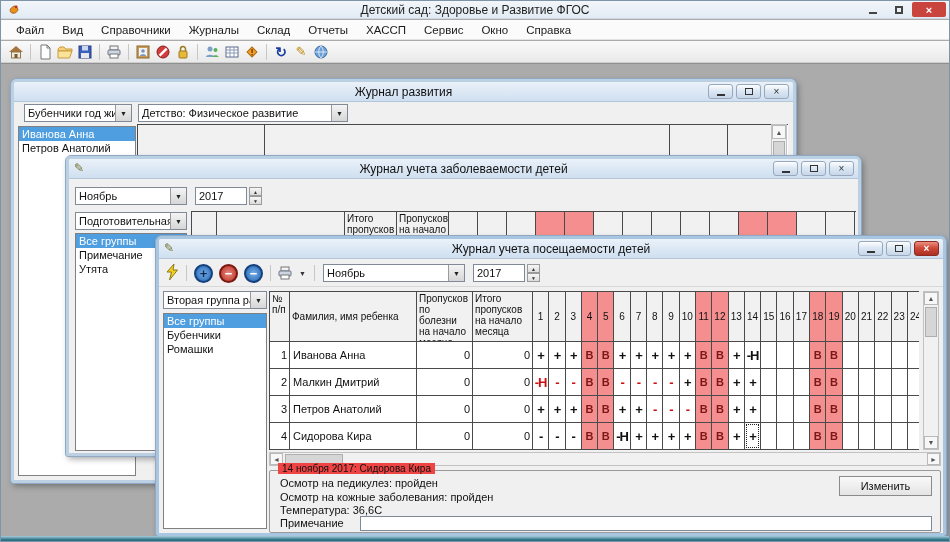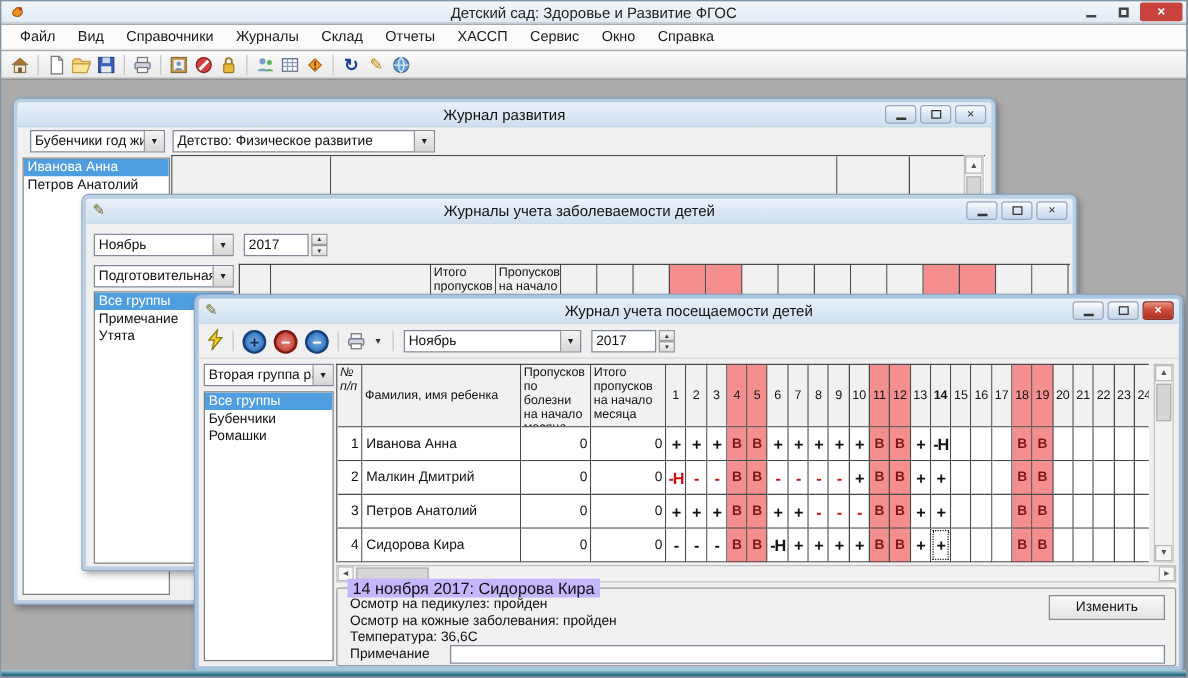--- a/index.html
+++ b/index.html
@@ -69,21 +69,21 @@
   .gcell.name{justify-content:flex-start;padding-left:3px;}
   .gcell.plus{font-weight:bold;font-size:13px;letter-spacing:-1px;}
   .gcell.vb{color:#7d1616;font-weight:bold;font-size:11px;}
   .gcell.redtxt{color:#cc1111;}
   .gcell.selcell::after{content:"";position:absolute;inset:1px;border:1px dotted #222;}
   .sb{position:absolute;background:#f1f1f1;border:1px solid #c2c2c2;}
   .sb-btn{position:absolute;background:#f7f7f7;border:1px solid #b9b9b9;display:flex;align-items:center;
     justify-content:center;font-size:7px;color:#555;}
   .sb-thumb{position:absolute;background:#d6d6d6;border:1px solid #aeaeae;}
   .gbox{position:absolute;border:1px solid #9a9a9a;border-radius:2px;background:#f0f0f0;}
-  .gbox .cap{position:absolute;top:-8px;left:8px;background:#c4b5fd;padding:0 4px;font-size:13px;}
+  .gbox .cap{position:absolute;top:-8px;left:8px;background:#ef4444;padding:0 4px;font-size:10px;}
   .gline{position:absolute;left:10px;font-size:11px;white-space:nowrap;}
   .btn{position:absolute;border:1px solid #8a8a8a;background:linear-gradient(#f9f9f9,#e4e4e4);
     display:flex;align-items:center;justify-content:center;font-size:11px;}
   .txtinput{position:absolute;border:1px solid #7f8a96;background:#fff;height:15px;font-size:11px;
     font-family:"Liberation Sans",sans-serif;padding:0 2px;}
   .pred{position:absolute;left:0;top:76px;width:110px;height:27px;background:#c8c8c8;
     color:#525252;font-weight:bold;font-size:15px;line-height:27px;padding-left:10px;letter-spacing:.5px;
     box-shadow:1px 1px 3px rgba(0,0,0,.25);}
   .roundbtn{width:19px;height:19px;border-radius:50%;display:flex;align-items:center;justify-content:center;
     color:#fff;font-weight:bold;font-size:13px;line-height:1;margin:0 3px;border:2px solid;}
@@ -256,21 +256,21 @@
     <div class="sb" style="left:757px;top:42px;width:16px;height:112px;">
       <div class="sb-btn" style="left:0;top:0;width:14px;height:14px;">▲</div>
       <div class="sb-thumb" style="left:1px;top:16px;width:12px;height:26px;"></div>
     </div>
   </div>
 
 
   <div class="win" style="left:65px;top:155px;width:795px;height:300px;">
     <div class="wtitle">
       <span class="wicon">✎</span>
-      <span class="ttext">Журналы учета заболеваемости детей</span>
+      <span class="ttext">Журнал учета заболеваемости детей</span>
       <span class="capbtns">
         <span class="cb">
             <span class="g-minbar"></span>
           </span>
         <span class="cb">
             <span class="g-maxbox"></span>
           </span>
         <span class="cb">×</span>
       </span>
     </div>
@@ -372,38 +372,38 @@
         <span class="arw">▼</span>
     </div>
     <div class="listbox" id="attList" style="left:4px;top:74px;width:104px;height:216px;">
         <div class="lb-item sel">Все группы</div>
         <div class="lb-item">Бубенчики</div>
         <div class="lb-item">Ромашки</div>
       </div>
 
     <div class="grid" id="attGrid" style="left:110px;top:52px;width:650px;height:159px;">
         <div class="grow">
-          <div class="gcell hdr" style="width: 20px; height: 50px; font-style: italic;">№ п/п</div>
+          <div class="gcell hdr" style="width: 20px; height: 50px;">№ п/п</div>
           <div class="gcell hdr" style="width: 127px; height: 50px; align-items: center;">Фамилия, имя ребенка</div>
           <div class="gcell hdr" style="width: 56px; height: 50px;">Пропусков по болезни на начало месяца</div>
           <div class="gcell hdr" style="width: 60px; height: 50px;">Итого пропусков на начало месяца</div>
           <div class="gcell hdr cen" style="width: 16.3px; height: 50px;">1</div>
           <div class="gcell hdr cen" style="width: 16.3px; height: 50px;">2</div>
           <div class="gcell hdr cen" style="width: 16.3px; height: 50px;">3</div>
           <div class="gcell hdr cen wk" style="width: 16.3px; height: 50px;">4</div>
           <div class="gcell hdr cen wk" style="width: 16.3px; height: 50px;">5</div>
           <div class="gcell hdr cen" style="width: 16.3px; height: 50px;">6</div>
           <div class="gcell hdr cen" style="width: 16.3px; height: 50px;">7</div>
           <div class="gcell hdr cen" style="width: 16.3px; height: 50px;">8</div>
           <div class="gcell hdr cen" style="width: 16.3px; height: 50px;">9</div>
           <div class="gcell hdr cen" style="width: 16.3px; height: 50px;">10</div>
           <div class="gcell hdr cen wk" style="width: 16.3px; height: 50px;">11</div>
           <div class="gcell hdr cen wk" style="width: 16.3px; height: 50px;">12</div>
           <div class="gcell hdr cen" style="width: 16.3px; height: 50px;">13</div>
-          <div class="gcell hdr cen" style="width: 16.3px; height: 50px; font-weight: bold;">14</div>
+          <div class="gcell hdr cen" style="width: 16.3px; height: 50px;">14</div>
           <div class="gcell hdr cen" style="width: 16.3px; height: 50px;">15</div>
           <div class="gcell hdr cen" style="width: 16.3px; height: 50px;">16</div>
           <div class="gcell hdr cen" style="width: 16.3px; height: 50px;">17</div>
           <div class="gcell hdr cen wk" style="width: 16.3px; height: 50px;">18</div>
           <div class="gcell hdr cen wk" style="width: 16.3px; height: 50px;">19</div>
           <div class="gcell hdr cen" style="width: 16.3px; height: 50px;">20</div>
           <div class="gcell hdr cen" style="width: 16.3px; height: 50px;">21</div>
           <div class="gcell hdr cen" style="width: 16.3px; height: 50px;">22</div>
           <div class="gcell hdr cen" style="width: 16.3px; height: 50px;">23</div>
           <div class="gcell hdr cen" style="width: 16.3px; height: 50px;">24</div>

